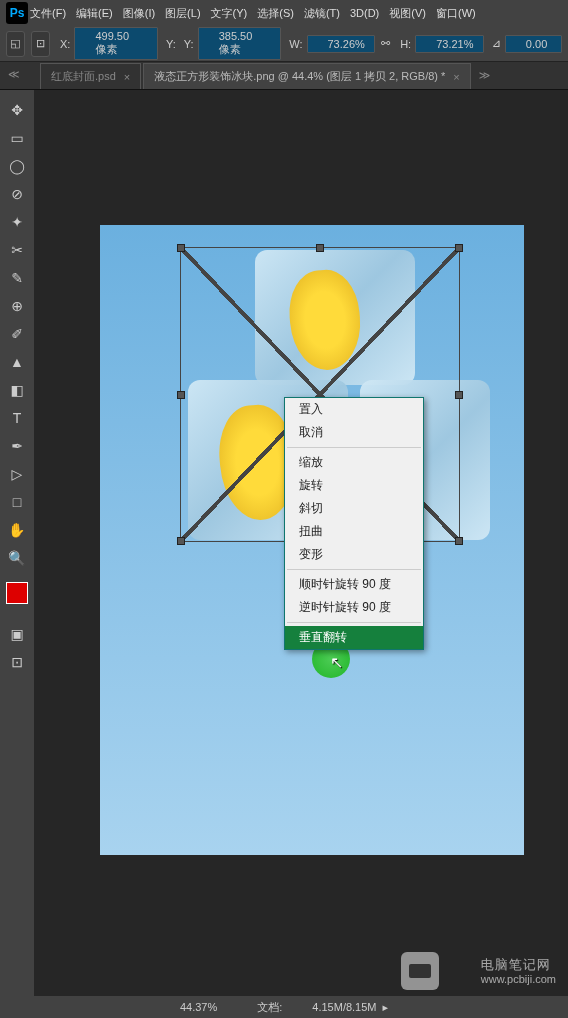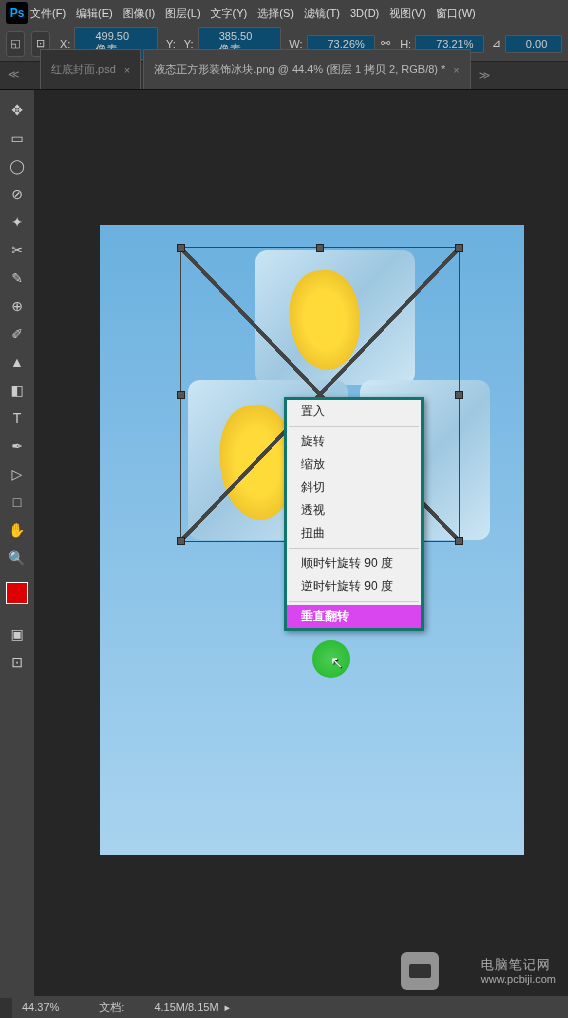--- a/index.html
+++ b/index.html
@@ -6,21 +6,21 @@
 body { background: #323232; width: 568px; height: 1018px; overflow: hidden; position: relative; }
 .menubar { background: #424242; height: 26px; display: flex; align-items: center; padding: 0 6px; font-size: 11px; color: #ddd; }
 .menubar .logo { width: 22px; height: 22px; background: #000000; border-radius: 3px; margin-right: 2px; display:flex; align-items:center; justify-content:center; color:#0af; font-weight:bold; font-size:12px;}
 .menubar .mi { margin-right: 10px; cursor: default; }
 .options { background: #424242; height: 36px; display: flex; align-items: center; padding: 0 6px; font-size: 11px; color: #ccc; border-bottom: 1px solid #222; }
 .options .ob { width: 26px; height: 26px; background: #383838; border: 1px solid #555; border-radius: 3px; margin-right: 6px; display:flex; align-items:center; justify-content:center;}
 .options .lbl { margin: 0 4px; }
 .options .val { background: #0c4a6e; border: 1px solid #555; padding: 2px 20px; border-radius: 1px; min-width: 50px; display: inline-block; }
 .tabbar { background: #323232; height: 28px; display: flex; align-items: flex-end; padding-left: 40px; font-size: 11px; color: #bbb; border-bottom: 1px solid #111; position:relative;}
 .tabbar .prev{position:absolute; left:8px; top:6px; color:#888;}
-.tab { background: #424242; padding: 12px 10px; border-top: 1px solid #555; border-left: 1px solid #555; border-right: 1px solid #555; margin-right: 2px; display: flex; align-items: center; }
+.tab { background: #424242; padding: 5px 10px; border-top: 1px solid #555; border-left: 1px solid #555; border-right: 1px solid #555; margin-right: 2px; display: flex; align-items: center; }
 .tab.inactive { background: #323232; color: #888; }
 .tab .x { margin-left: 8px; color: #888; }
 .tabbar .next{margin-left:6px; color:#888; align-self:center;}
 .workarea { display: flex; height: calc(100% - 110px); }
 .toolbar { width: 34px; background: #424242; display: flex; flex-direction: column; align-items: center; padding-top: 6px; }
 .tool { width: 24px; height: 24px; margin: 2px 0; display: flex; align-items: center; justify-content: center; color: #ccc; font-size: 14px; border-radius: 2px; }
 .swatch { width: 22px; height: 22px; background: #d00; border: 1px solid #fff; margin-top: 10px; position: relative; }
 .swatch::after { content: ''; position: absolute; width: 22px; height: 22px; background: #fff; border: 1px solid #888; top: 6px; left: 6px; z-index: -1; }
 .canvas-area { flex: 1; background: #262626; position: relative; overflow: hidden; }
 .canvas { position: absolute; left: 66px; top: 135px; width: 424px; height: 630px; background: linear-gradient(180deg,#6bb0df 0%, #a8d3ef 100%); }
@@ -31,27 +31,27 @@
 .b1 { left: 190px; top: 45px; width: 70px; height: 100px; }
 .b2 { left: 120px; top: 180px; width: 75px; height: 115px; }
 .transform-box { position: absolute; left: 80px; top: 22px; width: 280px; height: 295px; border: 1px solid #444; }
 .transform-box::before, .transform-box::after { content:''; position:absolute; background:#444; }
 .transform-box .d1{position:absolute;left:0;top:0;width:100%;height:100%;background:linear-gradient(to bottom right, transparent 49.5%, #444 49.5%, #444 50.5%, transparent 50.5%);}
 .transform-box .d2{position:absolute;left:0;top:0;width:100%;height:100%;background:linear-gradient(to bottom left, transparent 49.5%, #444 49.5%, #444 50.5%, transparent 50.5%);}
 .handle { position: absolute; width: 8px; height: 8px; background: #555; border: 1px solid #222; }
 .h-tl{top:-4px;left:-4px;} .h-tc{top:-4px;left:calc(50% - 4px);} .h-tr{top:-4px;right:-4px;}
 .h-ml{top:calc(50% - 4px);left:-4px;} .h-mr{top:calc(50% - 4px);right:-4px;}
 .h-bl{bottom:-4px;left:-4px;} .h-bc{bottom:-4px;left:calc(50% - 4px);} .h-br{bottom:-4px;right:-4px;}
-.ctx-menu { position: absolute; left: 284px; top: 397px; width: 140px; background: #f0f0f0; border: 3px solid #0f766e; box-shadow: 2px 2px 6px rgba(0,0,0,.4); font-size: 12px; color: #222; z-index: 10; }
+.ctx-menu { position: absolute; left: 284px; top: 397px; width: 140px; background: #f0f0f0; border: 1px solid #0f766e; box-shadow: 2px 2px 6px rgba(0,0,0,.4); font-size: 12px; color: #222; z-index: 10; }
 .ctx-menu .mi { padding: 3px 14px; cursor: default; }
-.ctx-menu .mi.sel { background: #d946ef; color: #fff; font-weight: bold; }
+.ctx-menu .mi.sel { background: #15803d; color: #fff; }
 .ctx-menu .sep { height: 1px; background: #ccc; margin: 3px 2px; }
 .cursor-highlight { position: absolute; left: 312px; top: 640px; width: 38px; height: 38px; background: radial-gradient(circle,#4c4 0%, #2b2 70%, transparent 100%); border-radius: 50%; z-index: 5; opacity:.9;}
 .cursor-arrow { position: absolute; left: 330px; top: 653px; z-index: 11; color:#fff; font-size:16px; text-shadow:1px 1px 1px #000;}
-.statusbar { position: absolute; bottom: 0; left: 12px; right: 0; height: 22px; background: #424242; display: flex; align-items: center; padding: 0 10px; font-size: 11px; color: #ccc; }
+.statusbar { position: absolute; bottom: 0; left: 0; right: 0; height: 22px; background: #424242; display: flex; align-items: center; padding: 0 10px; font-size: 11px; color: #ccc; justify-content: center; }
 .watermark { position: absolute; right: 12px; bottom: 28px; display: flex; align-items: center; color: rgba(255,255,255,.6); font-size: 14px; z-index:3;gap:32px;}
 .watermark .wm-logo { width: 38px; height: 38px; background: rgba(255,255,255,.5); border-radius: 6px; margin-right: 10px; display:flex; align-items:center; justify-content:center;}
 .watermark .wm-logo::before{content:'';width:22px;height:14px;background:#323232;border-radius:2px;}
 .wm-text{font-size:13px;line-height:1.3;letter-spacing:1px;}
 .wm-url{font-size:11px;}
 </style>
 </head>
 <body>
 
 <div class="menubar">
@@ -141,26 +141,27 @@
         <div class="handle h-bc"></div>
         <div class="handle h-br"></div>
       </div>
     </div>
   </div>
 </div>
 
 <div class="cursor-highlight"></div>
 <div class="ctx-menu">
   <div class="mi">置入</div>
+  <div class="mi">取消</div>
   <div class="sep"></div>
+  <div class="mi">缩放</div>
   <div class="mi">旋转</div>
-  <div class="mi">缩放</div>
   <div class="mi">斜切</div>
-  <div class="mi">透视</div>
   <div class="mi">扭曲</div>
+  <div class="mi">变形</div>
   <div class="sep"></div>
   <div class="mi">顺时针旋转 90 度</div>
   <div class="mi">逆时针旋转 90 度</div>
   <div class="sep"></div>
   <div class="mi sel">垂直翻转</div>
 </div>
 <div class="cursor-arrow">↖</div>
 
 <div class="watermark">
   <div class="wm-logo"></div>

